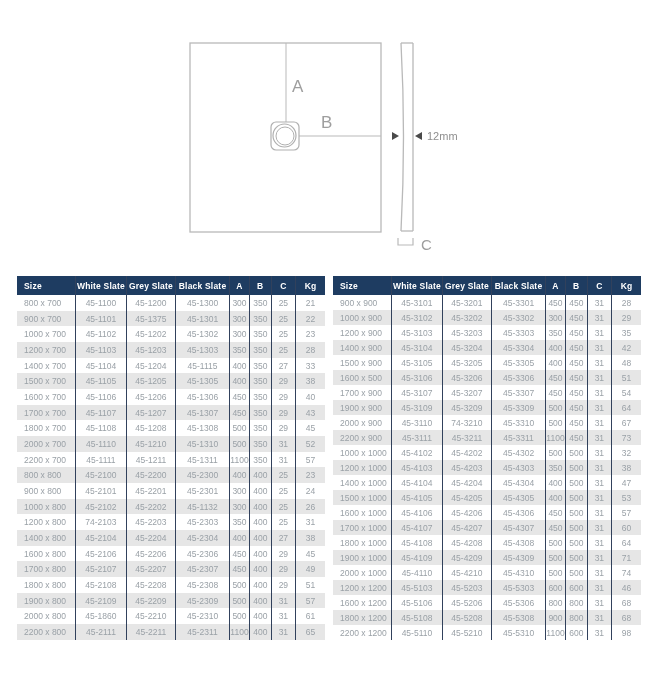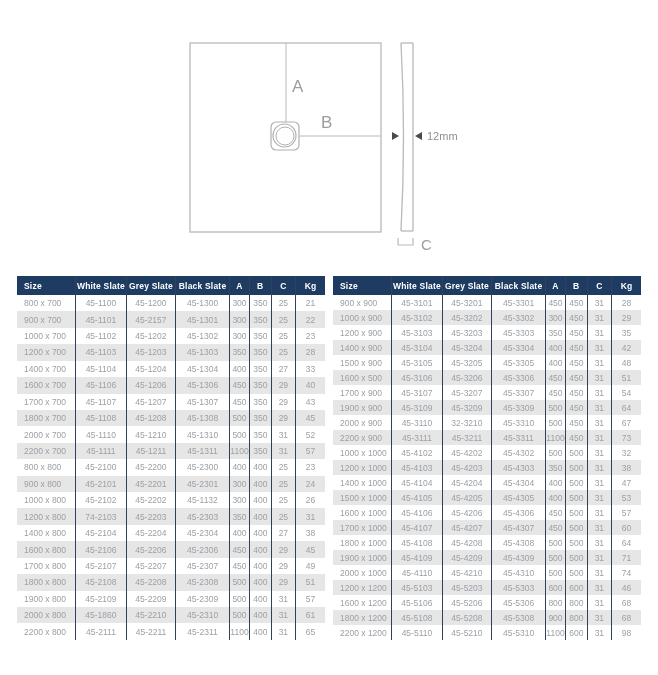--- a/index.html
+++ b/index.html
@@ -98,21 +98,21 @@
             <td>45-1200</td>
             <td>45-1300</td>
             <td>300</td>
             <td>350</td>
             <td>25</td>
             <td>21</td>
           </tr>
           <tr>
             <td>900 x 700</td>
             <td>45-1101</td>
-            <td>45-2157</td>
+            <td>45-1375</td>
             <td>45-1301</td>
             <td>300</td>
             <td>350</td>
             <td>25</td>
             <td>22</td>
           </tr>
           <tr>
             <td>1000 x 700</td>
             <td>45-1102</td>
             <td>45-1202</td>
@@ -129,25 +129,35 @@
             <td>45-1303</td>
             <td>350</td>
             <td>350</td>
             <td>25</td>
             <td>28</td>
           </tr>
           <tr>
             <td>1400 x 700</td>
             <td>45-1104</td>
             <td>45-1204</td>
-            <td>45-1304</td>
+            <td>45-1115</td>
             <td>400</td>
             <td>350</td>
             <td>27</td>
             <td>33</td>
+          </tr>
+          <tr>
+            <td>1500 x 700</td>
+            <td>45-1105</td>
+            <td>45-1205</td>
+            <td>45-1305</td>
+            <td>400</td>
+            <td>350</td>
+            <td>29</td>
+            <td>38</td>
           </tr>
           <tr>
             <td>1600 x 700</td>
             <td>45-1106</td>
             <td>45-1206</td>
             <td>45-1306</td>
             <td>450</td>
             <td>350</td>
             <td>29</td>
             <td>40</td>
@@ -404,21 +414,21 @@
             <td>45-3209</td>
             <td>45-3309</td>
             <td>500</td>
             <td>450</td>
             <td>31</td>
             <td>64</td>
           </tr>
           <tr>
             <td>2000 x 900</td>
             <td>45-3110</td>
-            <td>32-3210</td>
+            <td>74-3210</td>
             <td>45-3310</td>
             <td>500</td>
             <td>450</td>
             <td>31</td>
             <td>67</td>
           </tr>
           <tr>
             <td>2200 x 900</td>
             <td>45-3111</td>
             <td>45-3211</td>

